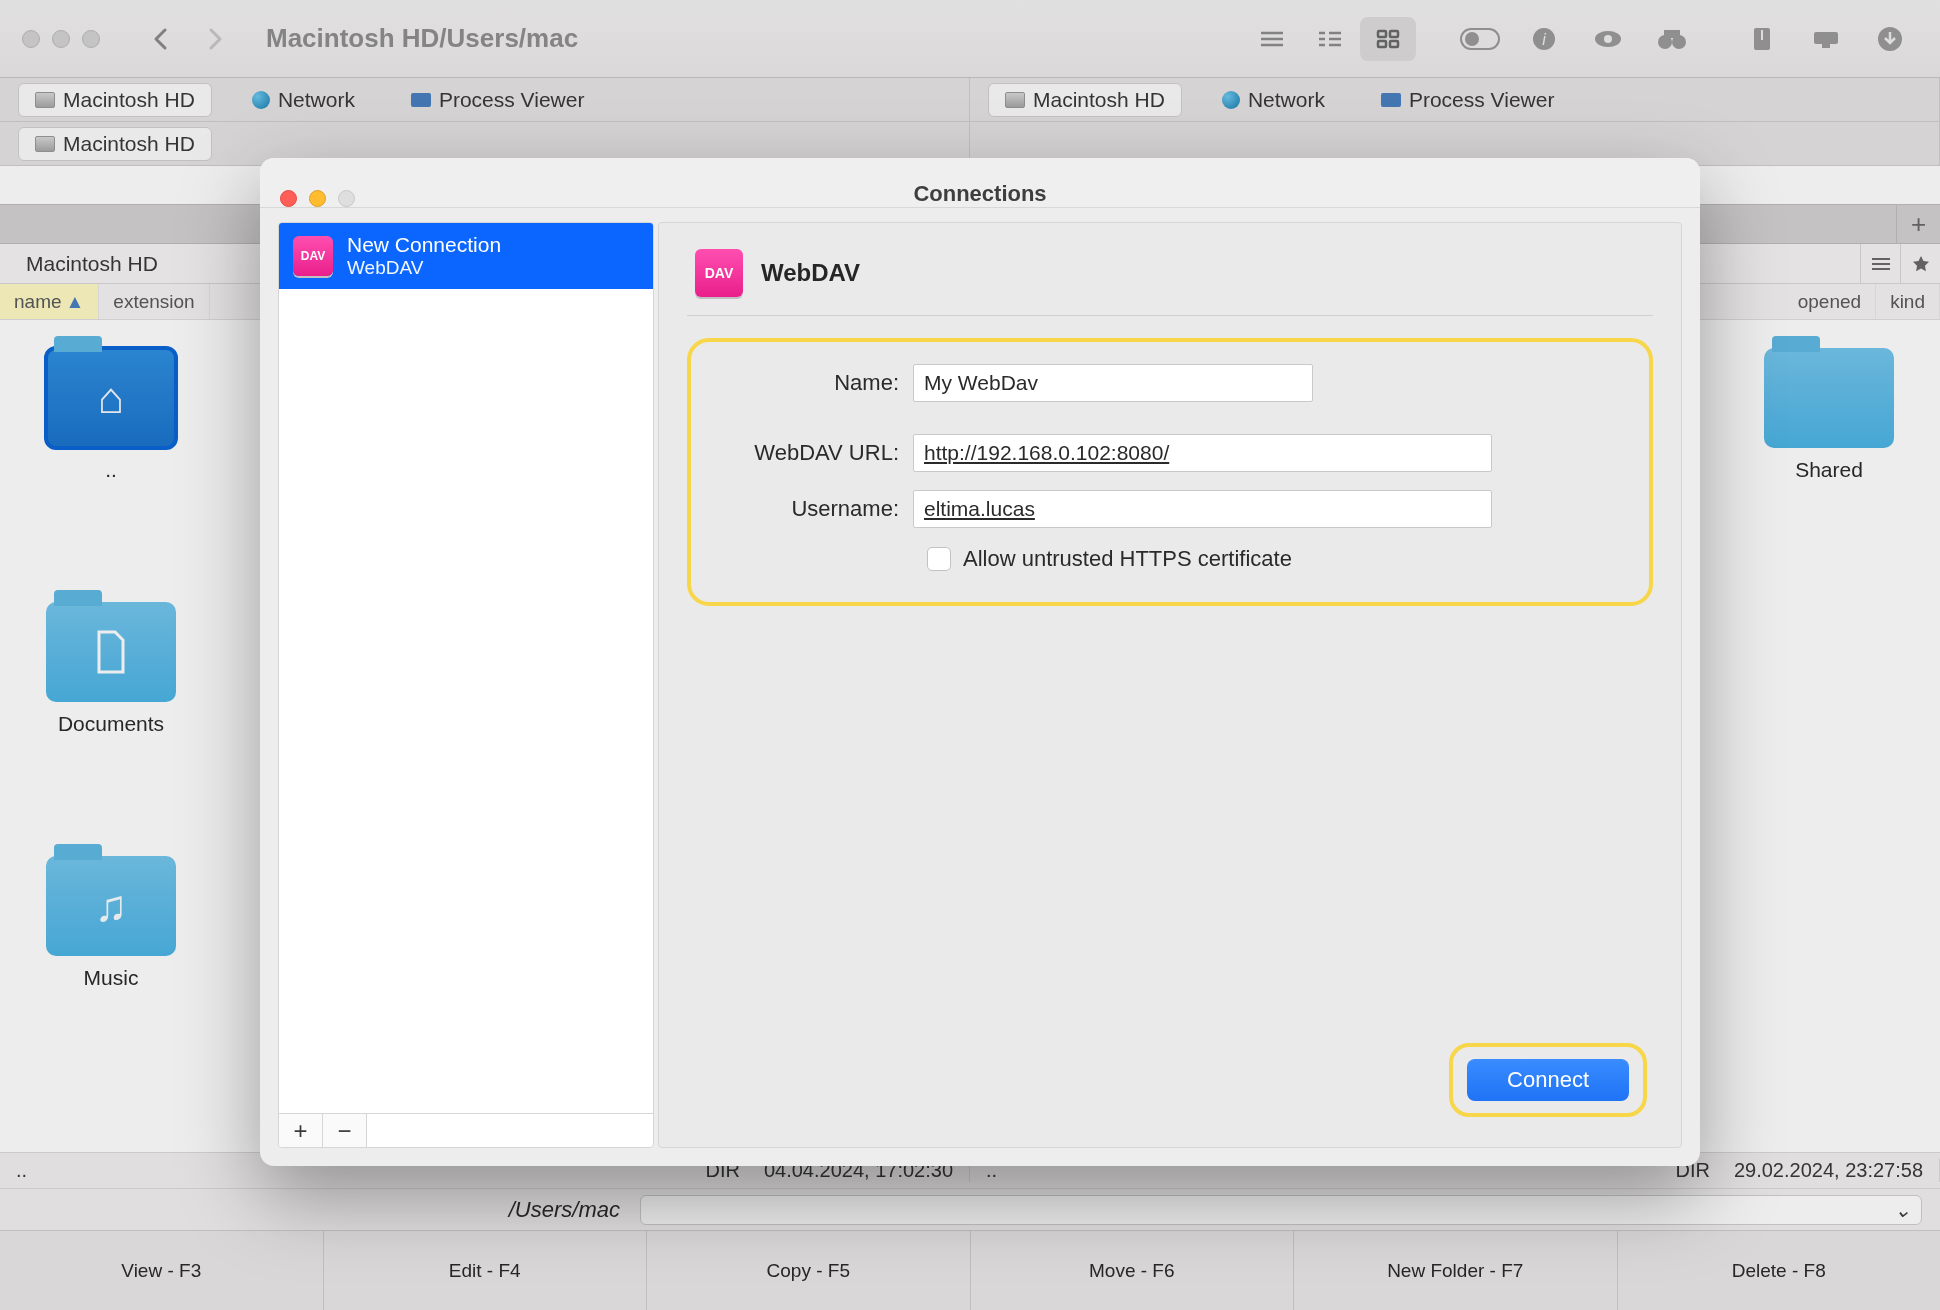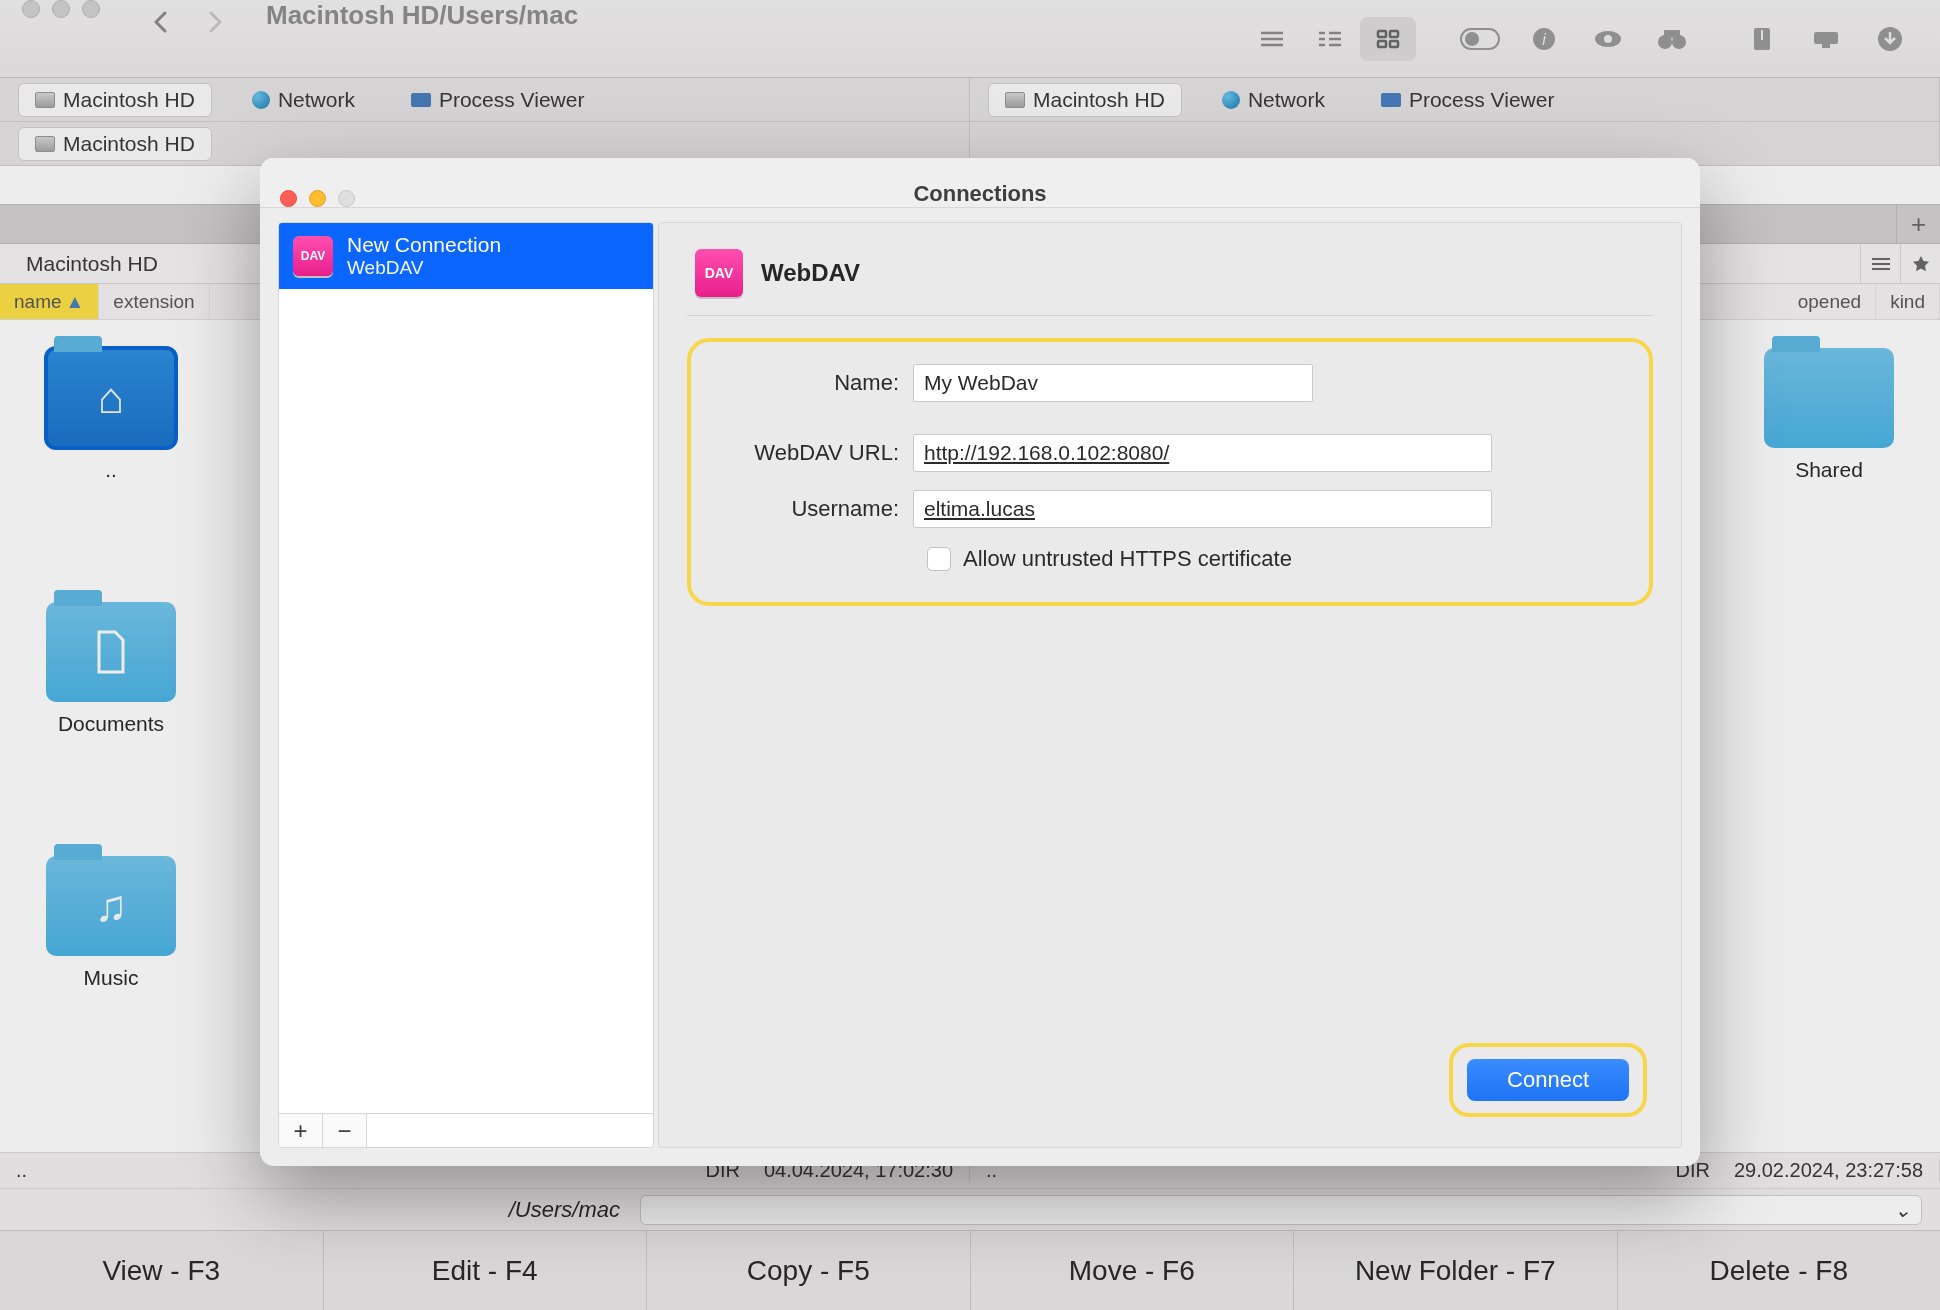--- a/index.html
+++ b/index.html
@@ -2,21 +2,21 @@
 <html><head>
 <meta charset="utf-8">
 <style>
 * { margin:0; padding:0; box-sizing:border-box; font-family:-apple-system,"Helvetica Neue",Arial,sans-serif; -webkit-font-smoothing:antialiased; }
 body { background:#fff; width:1940px; height:1310px; position:relative; overflow:hidden; transform-origin:top left; }
 
 
 .dim { position:absolute; inset:0; background:rgba(0,0,0,0.07); pointer-events:none; z-index:5; }
 
 
-.toolbar { position:absolute; top:0; left:0; right:0; height:78px; background:linear-gradient(#f3f1f2,#ebe9ea); border-bottom:1px solid #c7c5c6; display:flex; padding:0 22px; gap:14px; }
+.toolbar { position:absolute; top:0; left:0; right:0; height:78px; background:linear-gradient(#f3f1f2,#ebe9ea); border-bottom:1px solid #c7c5c6; display:flex; align-items:center; padding:0 22px; gap:14px; }
 .traffic { display:flex; gap:12px; margin-right:18px; }
 .traffic .dot { width:18px; height:18px; border-radius:50%; background:#d3d3d3; border:1px solid #bcbcbc; }
 .nav-arrows { display:flex; gap:0; }
 .nav-arrows .arrow { width:56px; height:44px; display:flex; align-items:center; justify-content:center; color:#8a8a8a; font-size:28px; }
 .path { color:#8f8f8f; font-size:26px; font-weight:600; margin-left:8px; flex:1; }
 .tool-icons { display:flex; align-items:center; gap:8px; }
 .tool-btn { width:56px; height:44px; border-radius:8px; display:flex; align-items:center; justify-content:center; color:#8c8c8c; }
 .tool-btn.active { background:#dedcdd; }
 .tool-group { display:flex; background:transparent; border-radius:8px; padding:2px; gap:2px; }
 
@@ -37,21 +37,21 @@
 .plusrow .plus { width:44px; border-left:1px solid #bfbdbe; display:flex; align-items:center; justify-content:center; font-size:26px; color:#6a6a6a; }
 
 
 .breadcrumb { position:absolute; top:244px; left:0; right:0; height:40px; background:#f6f4f5; border-bottom:1px solid #d9d7d8; display:flex; align-items:center; padding-left:18px; gap:8px; font-size:21px; color:#3a3a3a; }
 .breadcrumb .right-controls { margin-left:auto; display:flex; }
 .breadcrumb .rc { width:40px; height:40px; border-left:1px solid #d9d7d8; display:flex; align-items:center; justify-content:center; color:#6a6a6a; }
 
 
 .colhdr { position:absolute; top:284px; left:0; right:0; height:36px; background:#f5f3f4; border-bottom:1px solid #e0dedf; display:flex; align-items:center; font-size:19px; color:#5a5a5a; }
 .colhdr .cell { padding:0 14px; border-right:1px solid #e8e6e7; height:100%; display:flex; align-items:center; gap:4px; }
-.colhdr .name-cell { background:#fde047; font-weight:500; }
+.colhdr .name-cell { background:#fef9c3; font-weight:500; }
 .colhdr .spacer { flex:1; }
 
 
 .filearea { position:absolute; top:320px; left:0; right:0; bottom:158px; background:#fff; display:flex; }
 .filearea .pane { flex:1; display:flex; flex-wrap:wrap; align-content:flex-start; padding:28px 36px; gap:60px 96px; }
 .folder-item { width:150px; display:flex; flex-direction:column; align-items:center; gap:10px; }
 .folder-icon { width:130px; height:100px; border-radius:10px; position:relative; }
 .folder-icon.blue { background:linear-gradient(#73c5ec,#4cb4e5); }
 .folder-icon.blue::before { content:""; position:absolute; top:-12px; left:8px; width:48px; height:16px; background:#5fb8e3; border-radius:4px 4px 0 0; }
 .folder-icon.selected { outline:4px solid #0a66d8; outline-offset:-2px; background:linear-gradient(#2f8fe0,#1c74cc); }
@@ -61,21 +61,21 @@
 
 .statusbar { position:absolute; left:0; right:0; height:36px; background:#f1eff0; border-top:1px solid #dcdadb; display:flex; align-items:center; font-size:20px; color:#3a3a3a; }
 .statusbar.s1 { bottom:122px; }
 .statusbar.s1 .half { flex:1; display:flex; align-items:center; padding:0 16px; gap:24px; border-right:1px solid #dcdadb; }
 .statusbar.s2 { bottom:80px; height:42px;font-style:italic; }
 .statusbar.s2 .pathlabel { flex:0 0 640px; text-align:right; padding-right:20px; font-size:22px; color:#2d2d2d; }
 .statusbar.s2 .dropdown { flex:1; margin-right:18px; height:30px; background:#fff; border:1px solid #cfcfcf; border-radius:6px; display:flex; align-items:center; justify-content:flex-end; padding:0 10px; }
 
 
 .bottombar { position:absolute; bottom:0; left:0; right:0; height:80px; background:#eae8e9; border-top:1px solid #cfcdce; display:flex; }
-.bottombar .btn { flex:1; border-right:1px solid #cfcdce; display:flex; align-items:center; justify-content:center; font-size:28px; color:#2a2a2a; }
+.bottombar .btn { flex:1; border-right:1px solid #cfcdce; display:flex; align-items:center; justify-content:center; font-size:19px; color:#2a2a2a; }
 .bottombar .btn:last-child { border-right:none; }
 
 
 .modal { position:absolute; top:158px; left:260px; width:1440px; height:1008px; background:#ededed; border-radius:14px; box-shadow:0 30px 80px rgba(0,0,0,0.35); z-index:10; overflow:hidden; display:flex; flex-direction:column; }
 .modal-titlebar { height:50px; display:flex; align-items:flex-end; position:relative; border-bottom:1px solid #d8d8d8; background:#efefef; }
 .modal-titlebar .mtraffic { position:absolute; left:20px; display:flex; gap:12px; }
 .modal-titlebar .mdot { width:17px; height:17px; border-radius:50%; }
 .modal-titlebar .mdot.red { background:#ff5f57; border:1px solid #e24b42; }
 .modal-titlebar .mdot.yellow { background:#febc2e; border:1px solid #e0a023; }
 .modal-titlebar .mdot.gray { background:#dedede; border:1px solid #c8c8c8; }

